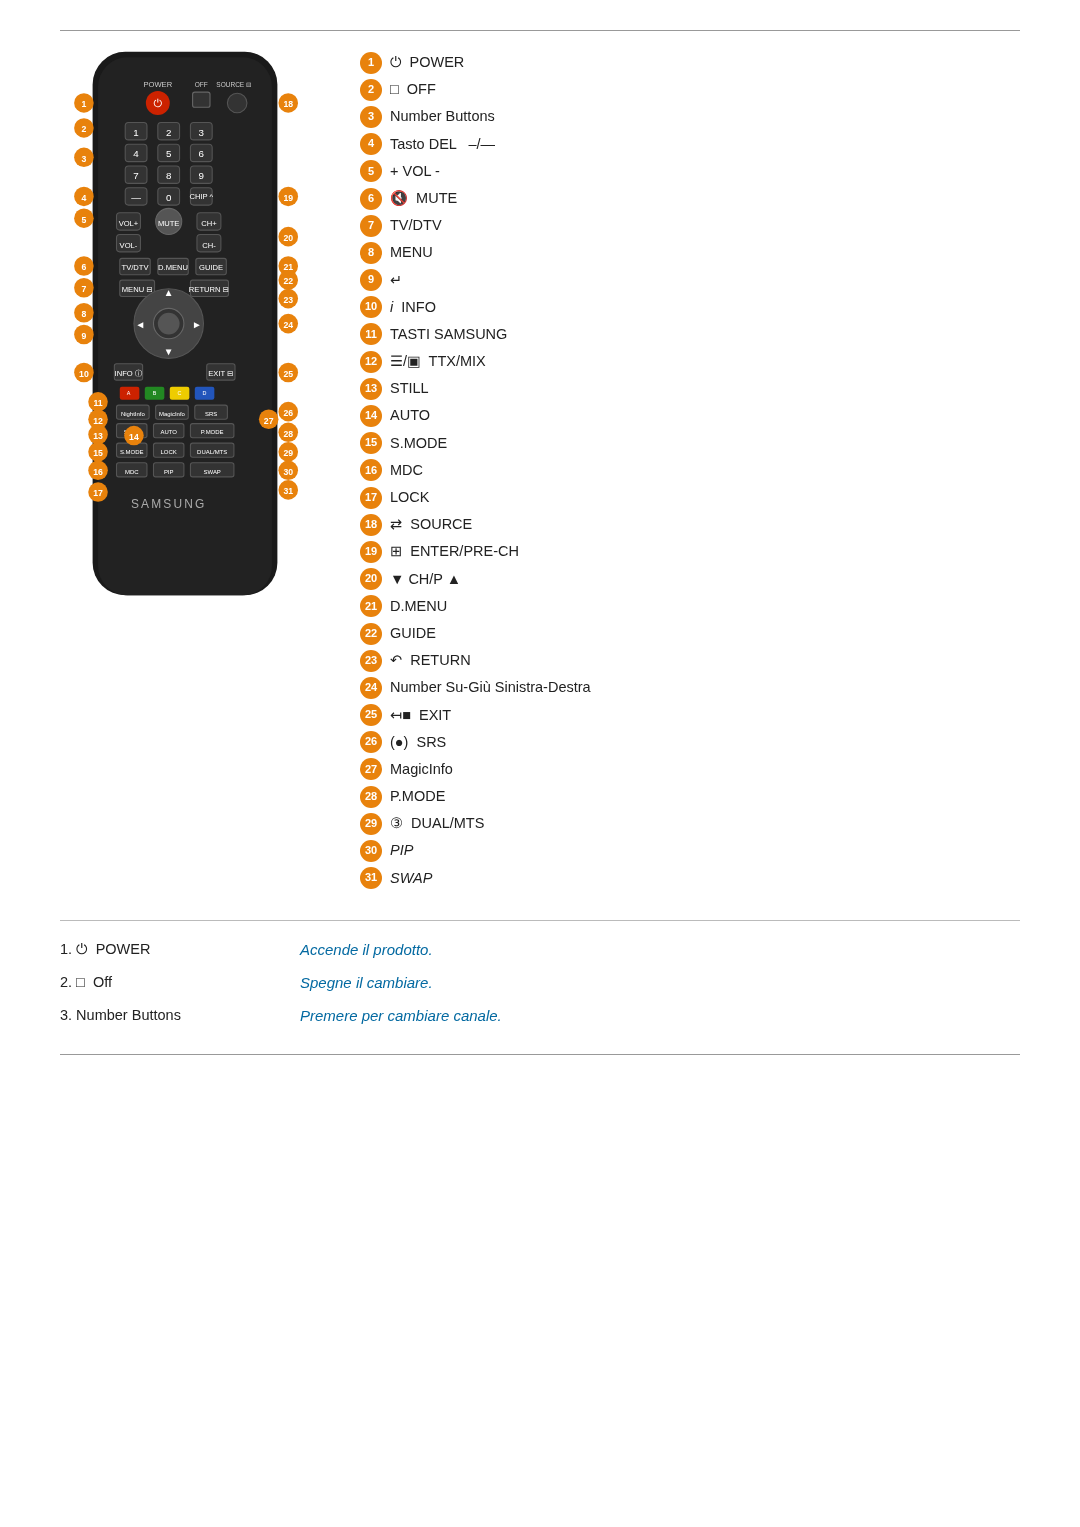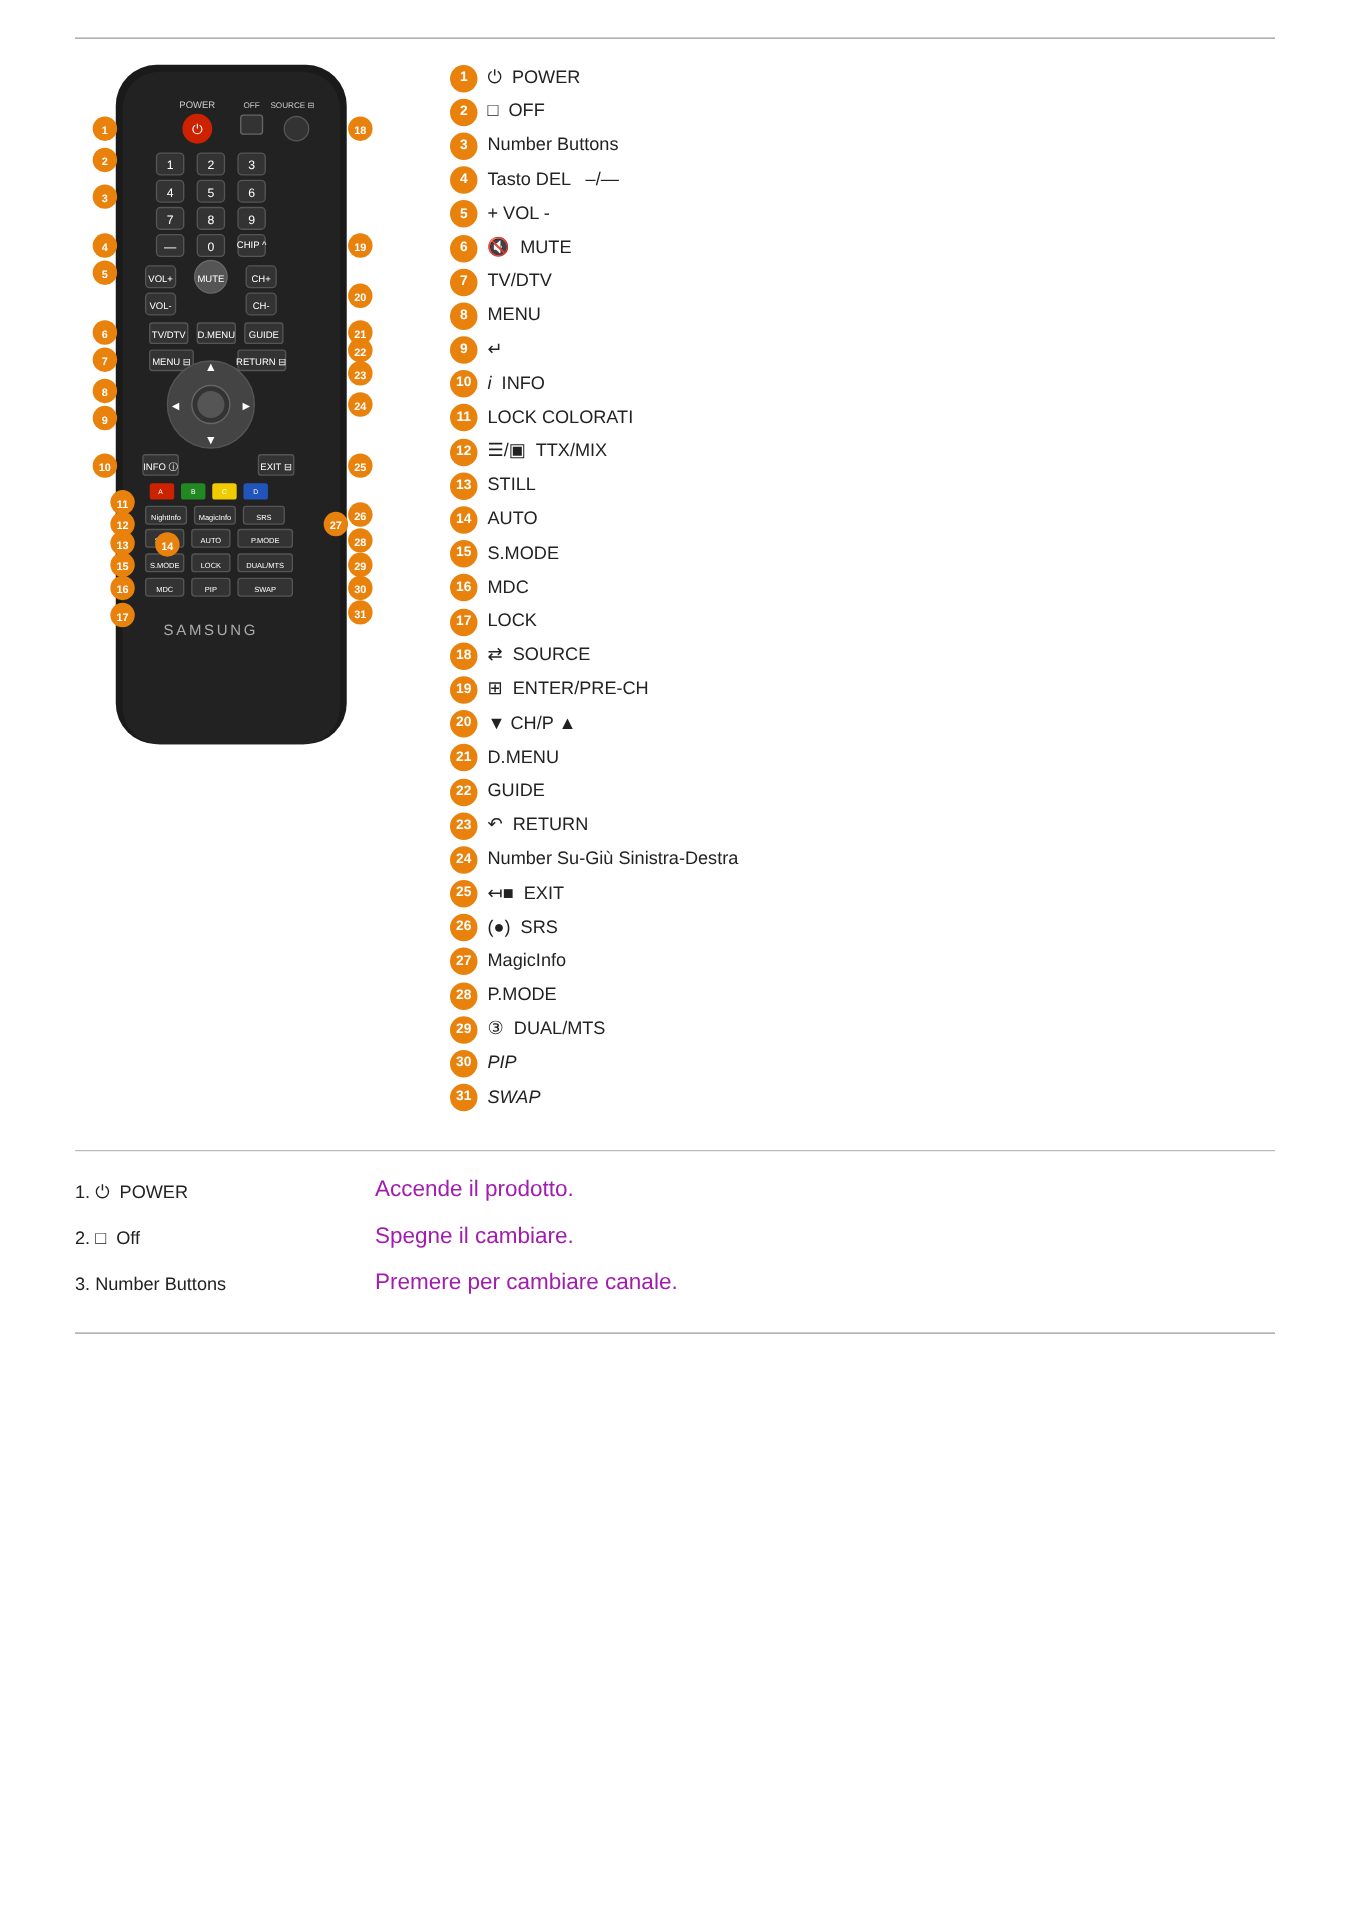--- a/index.html
+++ b/index.html
@@ -78,32 +78,33 @@
       color: #222;
     }
     .legend-text em { font-style: italic; }
     .descriptions {
       margin-top: 30px;
       border-top: 1px solid #bbb;
       padding-top: 20px;
     }
     .desc-item {
       display: flex;
-      align-items: flex-end;
+      align-items: center;
       margin-bottom: 16px;
       gap: 20px;
     }
     .desc-label {
       min-width: 220px;
       font-size: 14.5px;
       color: #222;
     }
     .desc-text {
-      font-size: 18px;
-      color: #a21caf;
+      font-size: 15px;
+      color: #0369a1;
+      font-style: italic;
     }
   </style>
 </head>
 <body>
 
 <div class="page-container">
   <hr class="top-rule">
 
   <div class="main-content">
 
@@ -359,21 +360,21 @@
       <div class="legend-item">
         <span class="badge badge-orange">9</span>
         <span class="legend-text">↵</span>
       </div>
       <div class="legend-item">
         <span class="badge badge-orange">10</span>
         <span class="legend-text"><em>i</em>&nbsp; INFO</span>
       </div>
       <div class="legend-item">
         <span class="badge badge-orange">11</span>
-        <span class="legend-text">LOCK COLORATI</span>
+        <span class="legend-text">TASTI SAMSUNG</span>
       </div>
       <div class="legend-item">
         <span class="badge badge-orange">12</span>
         <span class="legend-text">☰/▣&nbsp; TTX/MIX</span>
       </div>
       <div class="legend-item">
         <span class="badge badge-orange">13</span>
         <span class="legend-text">STILL</span>
       </div>
       <div class="legend-item">

